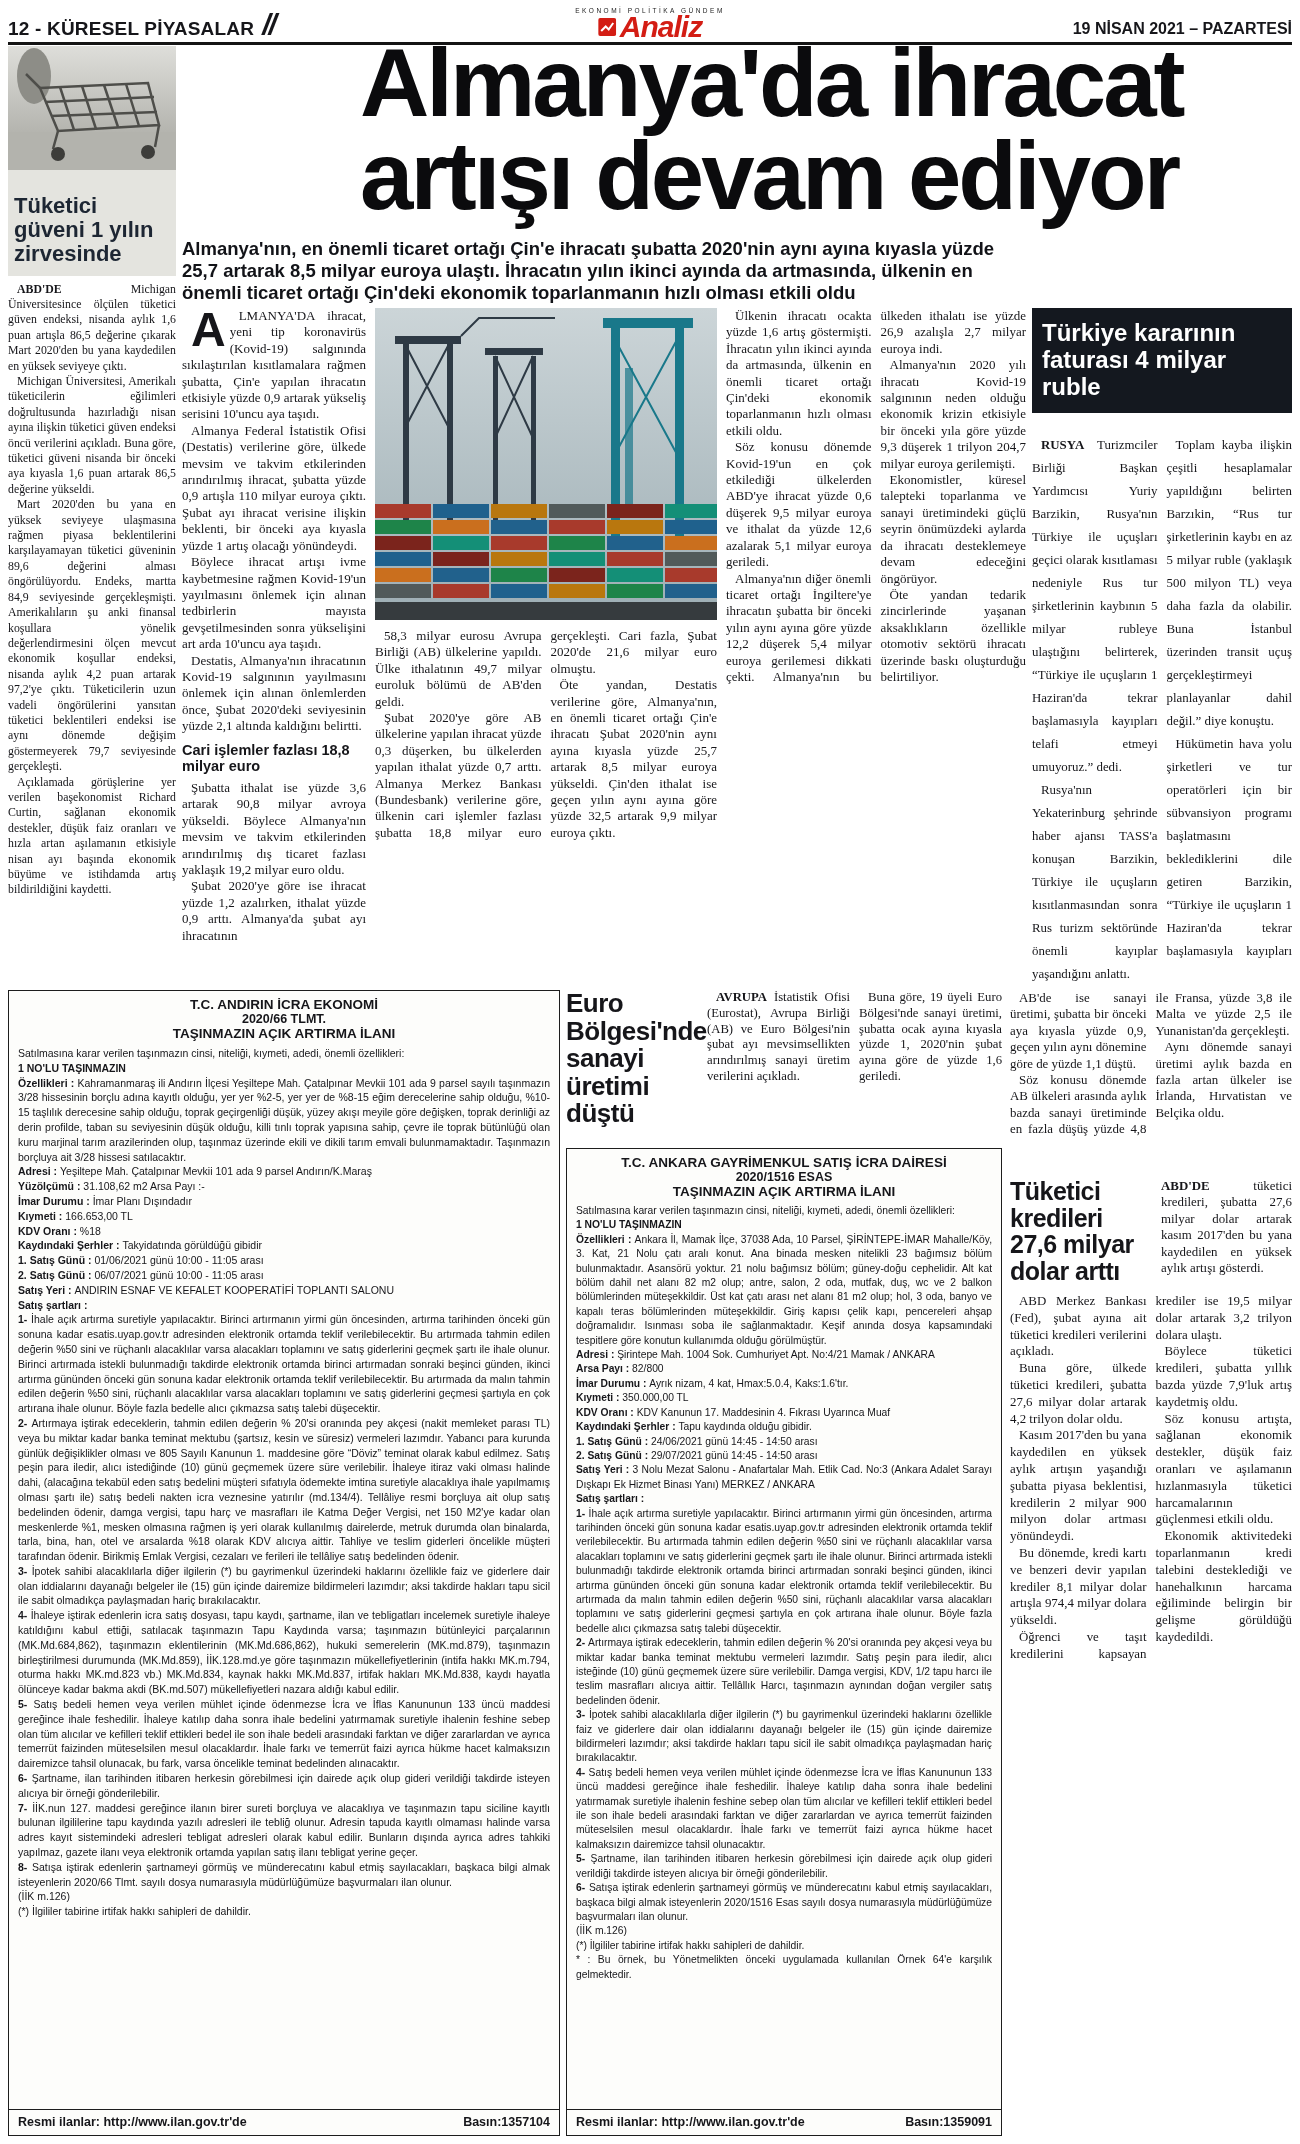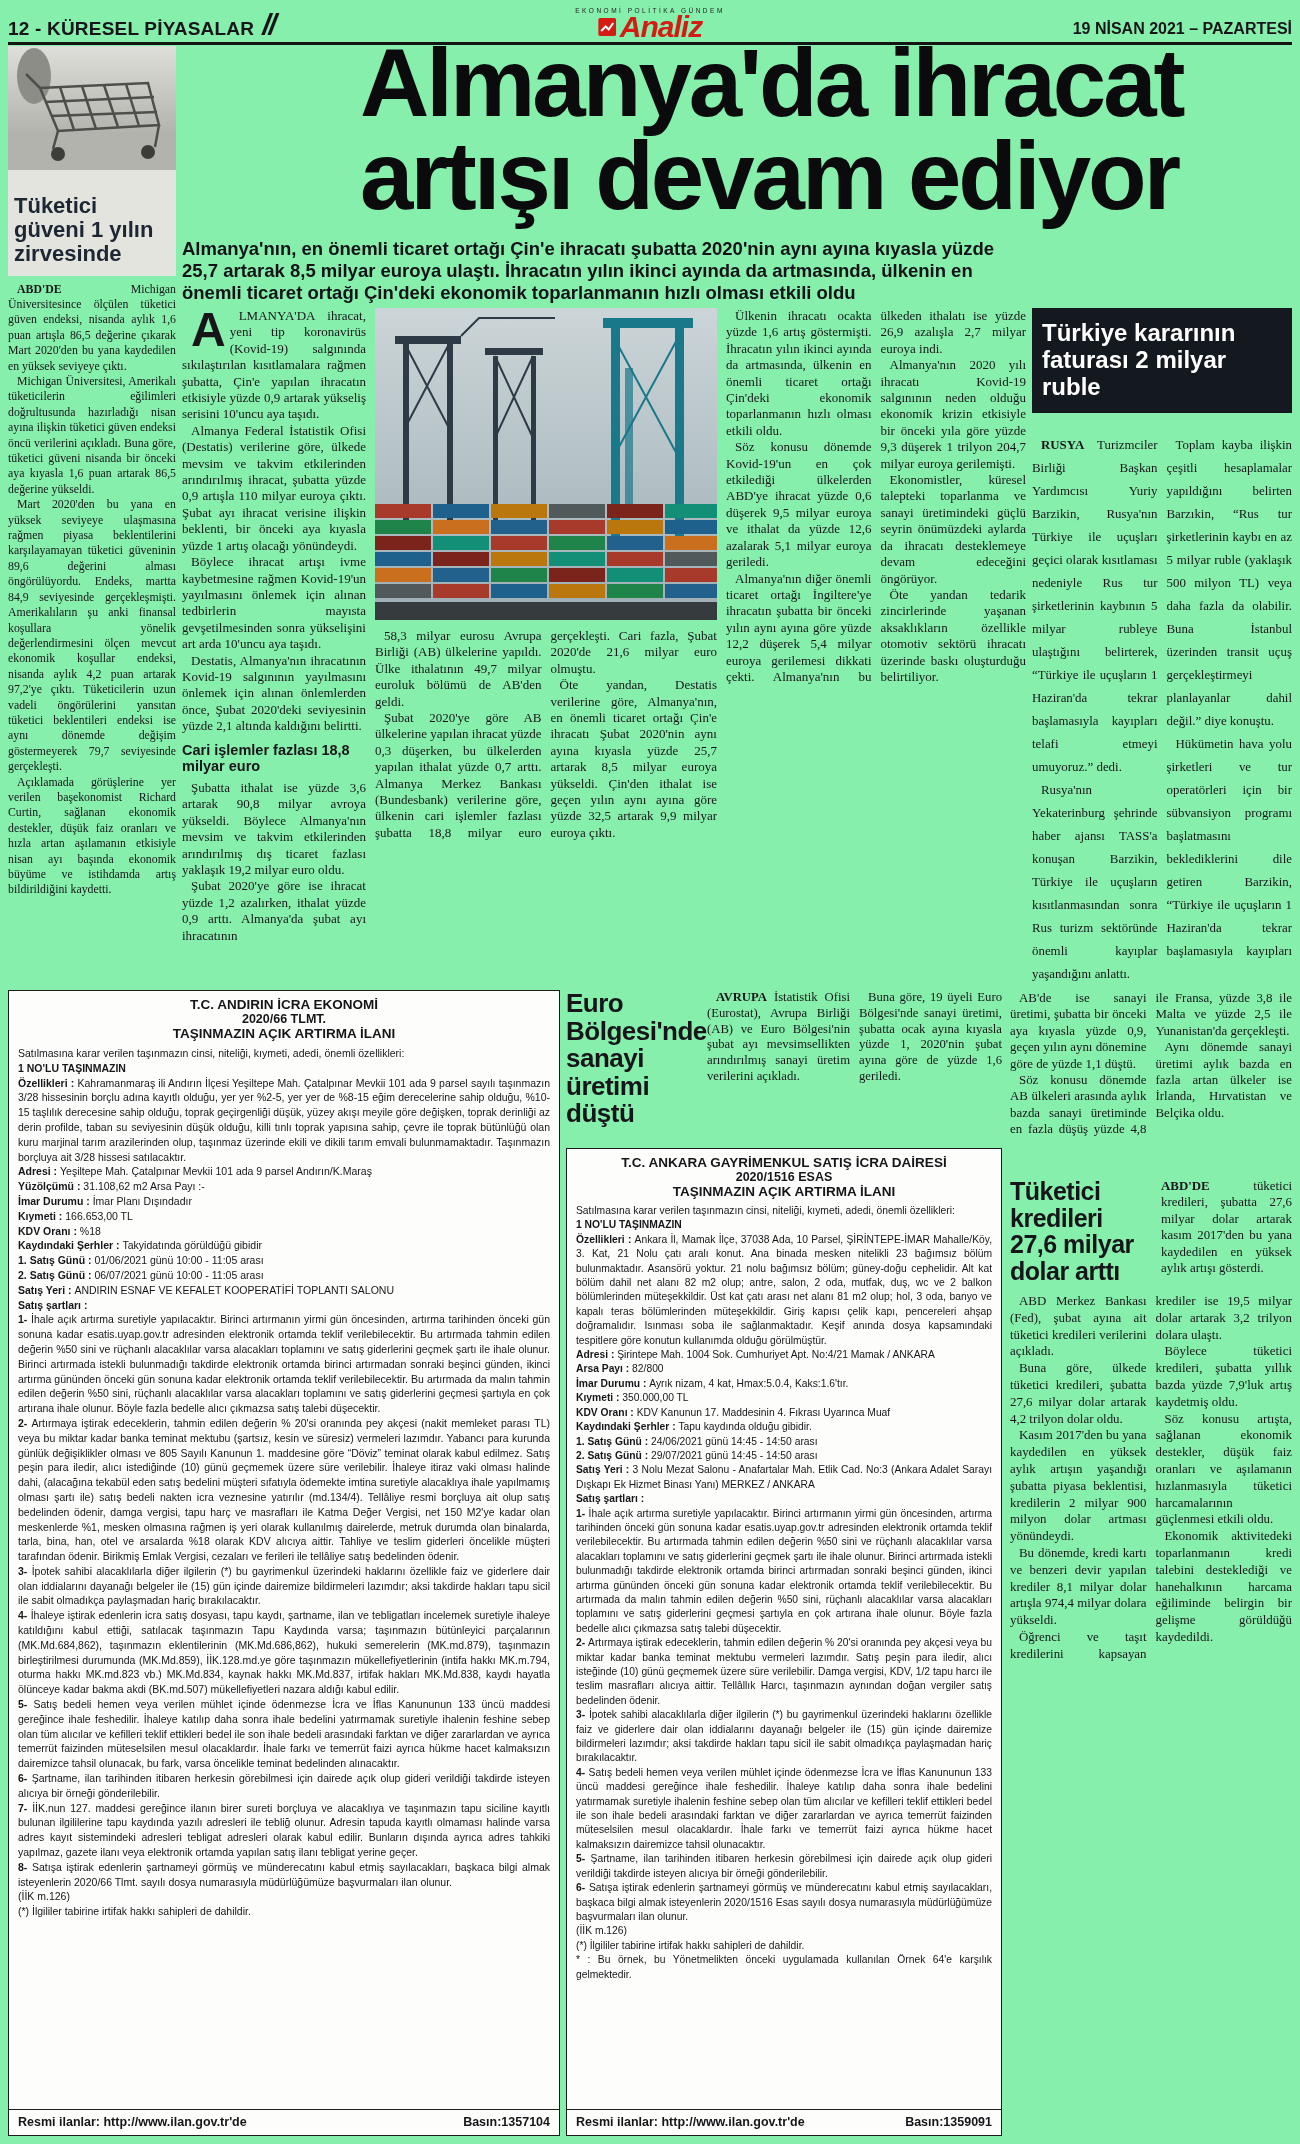--- a/index.html
+++ b/index.html
@@ -1,16 +1,16 @@
 <!DOCTYPE html>
 <html><head>
 <meta charset="utf-8">
 <style>
   html,body{margin:0;padding:0;background:#d8d8d3;}
-  .page{position:relative;width:1300px;height:2144px;background:#86efac;margin:0 auto;
+  .page{position:relative;width:1300px;height:2144px;background:#ffffff;margin:0 auto;
         font-family:"Liberation Sans",sans-serif;color:#16161a;overflow:hidden;}
 
   
   .masthead{position:absolute;left:8px;top:6px;width:1284px;height:36px;
             border-bottom:3px solid #141414;display:flex;align-items:flex-end;justify-content:space-between;}
   .mh-left{display:flex;align-items:baseline;gap:8px;padding-bottom:2px;}
   .mh-section{font-size:19px;font-weight:bold;letter-spacing:0.2px;}
   .mh-slashes{font-size:30px;font-weight:bold;font-style:italic;letter-spacing:-2px;line-height:20px;}
   .mh-logo{position:absolute;left:50%;transform:translateX(-50%);bottom:2px;text-align:center;}
   .mh-tagline{font-size:6.5px;letter-spacing:2.5px;color:#222;}
@@ -251,21 +251,21 @@
         <p>Söz konusu dönemde Kovid-19'un en çok etkilediği ülkelerden ABD'ye ihracat yüzde 0,6 düşerek 9,5 milyar euroya ve ithalat da yüzde 12,6 azalarak 5,1 milyar euroya geriledi.</p>
         <p>Almanya'nın diğer önemli ticaret ortağı İngiltere'ye ihracatın şubatta bir önceki yılın aynı ayına göre yüzde 12,2 düşerek 5,4 milyar euroya gerilemesi dikkati çekti. Almanya'nın bu ülkeden ithalatı ise yüzde 26,9 azalışla 2,7 milyar euroya indi.</p>
         <p>Almanya'nın 2020 yılı ihracatı Kovid-19 salgınının neden olduğu ekonomik krizin etkisiyle bir önceki yıla göre yüzde 9,3 düşerek 1 trilyon 204,7 milyar euroya gerilemişti.</p>
         <p>Ekonomistler, küresel talepteki toparlanma ve sanayi üretimindeki güçlü seyrin önümüzdeki aylarda da ihracatı desteklemeye devam edeceğini öngörüyor.</p>
         <p>Öte yandan tedarik zincirlerinde yaşanan aksaklıkların özellikle otomotiv sektörü ihracatı üzerinde baskı oluşturduğu belirtiliyor.</p>
       </div>
   </section>
 
   <aside class="sidebar">
     <div class="sidebar-titlebox">
-      <h2>Türkiye kararının faturası 2 milyar ruble</h2>
+      <h2>Türkiye kararının faturası 4 milyar ruble</h2>
     </div>
     <div class="sidebar-body textcol twocol">
         <p><b>RUSYA</b> Turizmciler Birliği Başkan Yardımcısı Yuriy Barzikin, Rusya'nın Türkiye ile uçuşları geçici olarak kısıtlaması nedeniyle Rus tur şirketlerinin kaybının 5 milyar rubleye ulaştığını belirterek, “Türkiye ile uçuşların 1 Haziran'da tekrar başlamasıyla kayıpları telafi etmeyi umuyoruz.” dedi.</p>
         <p>Rusya'nın Yekaterinburg şehrinde haber ajansı TASS'a konuşan Barzikin, Türkiye ile uçuşların kısıtlanmasından sonra Rus turizm sektöründe önemli kayıplar yaşandığını anlattı.</p>
         <p>Toplam kayba ilişkin çeşitli hesaplamalar yapıldığını belirten Barzıkin, “Rus tur şirketlerinin kaybı en az 5 milyar ruble (yaklaşık 500 milyon TL) veya daha fazla da olabilir. Buna İstanbul üzerinden transit uçuş gerçekleştirmeyi planlayanlar dahil değil.” diye konuştu.</p>
         <p>Hükümetin hava yolu şirketleri ve tur operatörleri için bir sübvansiyon programı başlatmasını beklediklerini dile getiren Barzikin, “Türkiye ile uçuşların 1 Haziran'da tekrar başlamasıyla kayıpları telafi etmeyi umuyoruz.” dedi.</p>
         <p>Rusya Başbakan Yardımcısı Tatyana Golikova, 12 Nisan'da yaptığı açıklamada, Türkiye'de Kovid-19 vakalarının artması nedeniyle Rusya'nın Türkiye ile uçuşları 15 Nisan-1 Haziran arasında sınırlandırma kararı aldığını açıklamıştı.</p>
       </div>
   </aside>
 

